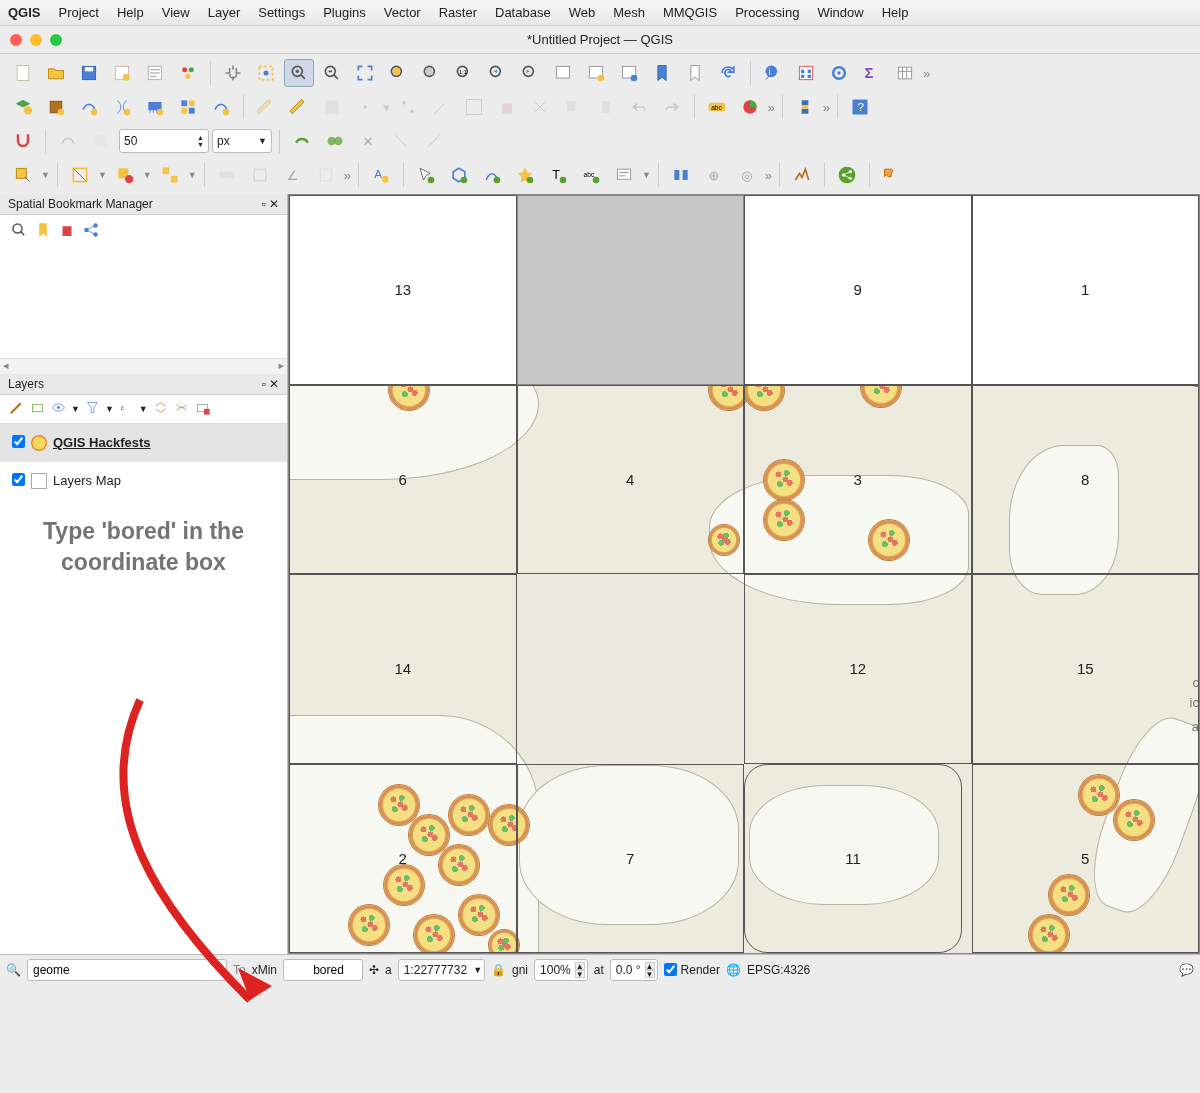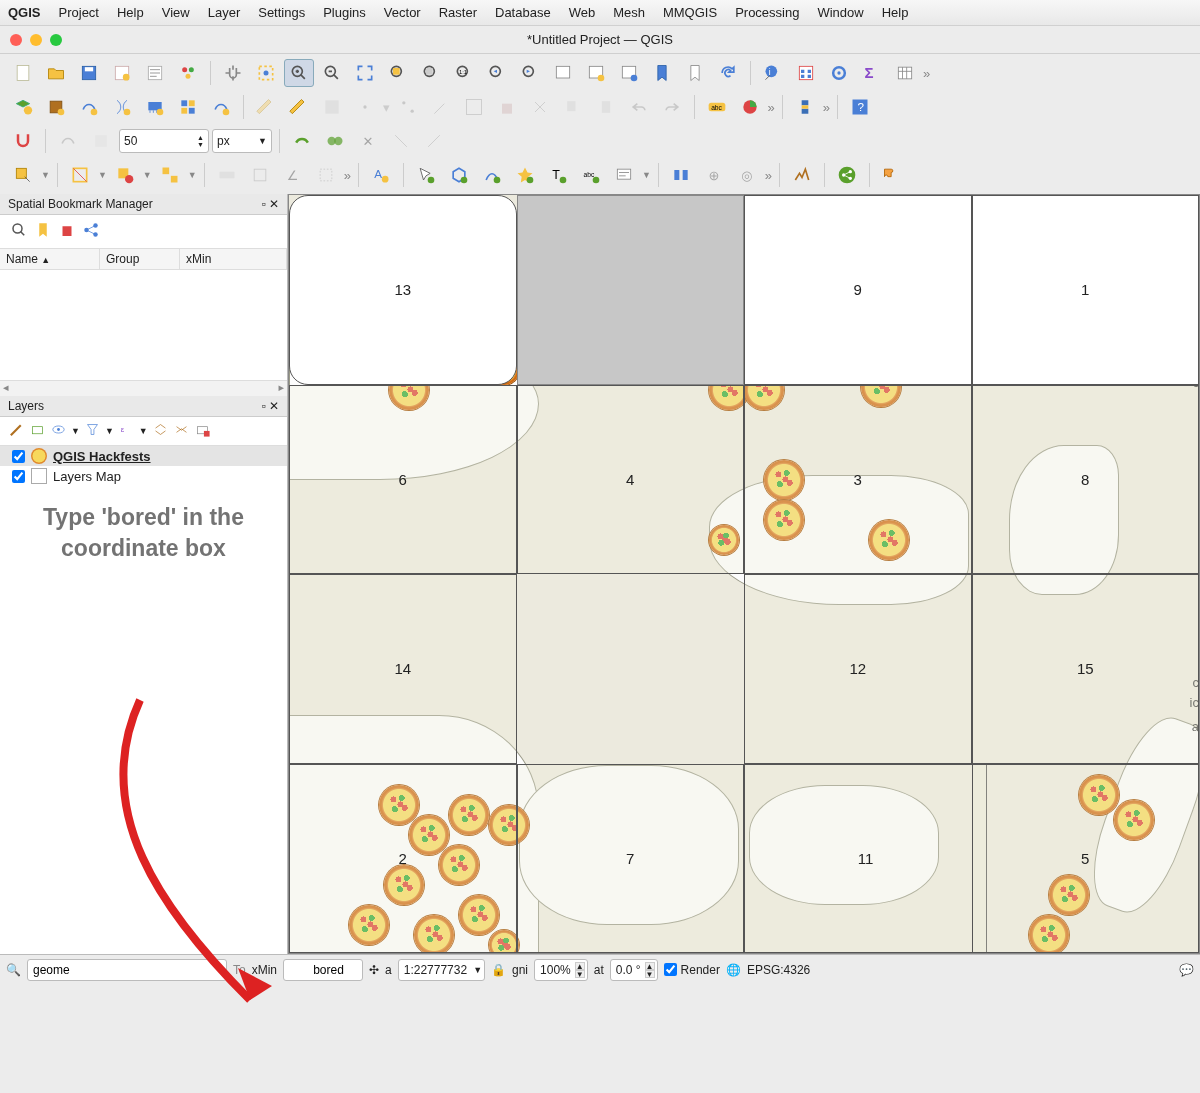--- a/index.html
+++ b/index.html
@@ -33,21 +33,21 @@
 .panel-icons { display: flex; gap: 3px; }
 .panel-btnrow { display: flex; gap: 6px; padding: 6px 10px; align-items: center; }
 .panel-btnrow svg { width: 18px; height: 18px; }
 .col-header { display: flex; font-size: 12px; background: #f5f5f5; border-top: 1px solid #ddd; border-bottom: 1px solid #ddd; }
 .col-header div { padding: 3px 6px; border-right: 1px solid #ddd; }
 .spacer-body { height: 110px; background: #fff; }
 .scroll-hint { height: 16px; background: #f2f2f2; border-top: 1px solid #ddd; display: flex; justify-content: space-between; padding: 0 3px; color: #888; font-size: 11px; }
 
 .layers-toolbar { display: flex; gap: 4px; padding: 4px 8px; align-items: center; border-bottom: 1px solid #ddd; }
 .layers-toolbar svg { width: 17px; height: 17px; }
-.layer-item { display: flex; align-items: center; gap: 6px; padding: 2px 12px; font-size: 13px; }
+.layer-item { display: flex; align-items: flex-start; gap: 6px; padding: 11px 12px; font-size: 13px; }
 .layer-item.sel { background: #e4e4e4; }
 .layer-item input { margin: 0; }
 .layer-name.sel { font-weight: bold; text-decoration: underline; }
 
 .callout { padding: 16px; color: #737373; font-weight: 700; font-size: 23px; text-align: center; line-height: 1.35; }
 
 
 .map { flex: 1; background: #eceade; position: relative; overflow: hidden; border: 1px solid #888; }
 .tile { position: absolute; border: 1px solid #555; display: flex; align-items: center; justify-content: center; font-size: 16px; color: #222; background: rgba(240,238,220,0.3); }
 .tile.blank { background: #fff; }
@@ -616,25 +616,20 @@
           </svg></span>
       <span><svg viewBox="0 0 24 24">
             <rect x="6" y="7" width="12" height="13" fill="#d44"></rect>
           </svg></span>
       <span><svg viewBox="0 0 24 24">
             <circle cx="6" cy="12" r="3" fill="#4a7fd6"></circle>
             <circle cx="18" cy="6" r="3" fill="#4a7fd6"></circle>
             <circle cx="18" cy="18" r="3" fill="#4a7fd6"></circle>
             <path d="M8 11l8-4M8 13l8 4" stroke="#4a7fd6"></path>
           </svg></span>
-    </div>
-    <div class="col-header">
-      <div style="width:100px"><span>Name</span> <span style="font-size:9px">▲</span></div>
-      <div style="width:80px">Group</div>
-      <div style="flex:1">xMin</div>
     </div>
     <div class="spacer-body"></div>
     <div class="scroll-hint">
         <span>◂</span>
         <span>▸</span>
       </div>
 
     <div class="panel-title">
       <span>Layers</span>
       <div class="panel-icons">
@@ -721,21 +716,21 @@
     <div class="pizza" style="left:200px;top:735px;width:30px;height:30px"></div>
     <div class="pizza" style="left:790px;top:580px"></div>
     <div class="pizza" style="left:825px;top:605px"></div>
     <div class="pizza" style="left:760px;top:680px"></div>
     <div class="pizza" style="left:740px;top:720px"></div>
 
     <span class="edge-txt" style="top:180px">c</span>
     <span class="edge-txt" style="top:480px">c</span>
     <span class="edge-txt" style="top:500px">ic</span>
     <span class="edge-txt" style="top:524px">a</span>
-  <div class="tile blank" style="left: 0px; top: 0px; width: 227.5px; height: 189.5px; border-radius: 19px;">
+  <div class="tile blank" style="left: 0px; top: 0px; width: 227.5px; height: 189.5px;">
         <span class="tile-num">13</span>
       </div>
       <div class="tile gray" style="left: 227.5px; top: 0px; width: 227.5px; height: 189.5px;">
         <span class="tile-num"></span>
       </div>
       <div class="tile blank" style="left: 455px; top: 0px; width: 227.5px; height: 189.5px;">
         <span class="tile-num">9</span>
       </div>
       <div class="tile blank" style="left: 682.5px; top: 0px; width: 227.5px; height: 189.5px;">
         <span class="tile-num">1</span>
@@ -760,21 +755,21 @@
       </div>
       <div class="tile" style="left: 682.5px; top: 379px; width: 227.5px; height: 189.5px;">
         <span class="tile-num">15</span>
       </div>
       <div class="tile" style="left: 0px; top: 568.5px; width: 227.5px; height: 189.5px;">
         <span class="tile-num">2</span>
       </div>
       <div class="tile" style="left: 227.5px; top: 568.5px; width: 227.5px; height: 189.5px;">
         <span class="tile-num">7</span>
       </div>
-      <div class="tile" style="left: 455px; top: 568.5px; width: 243px; height: 189.5px;">
+      <div class="tile" style="left: 455px; top: 568.5px; width: 218px; height: 189.5px; border-radius: 23px;">
         <span class="tile-num">11</span>
       </div>
       <div class="tile" style="left: 682.5px; top: 568.5px; width: 227.5px; height: 189.5px;">
         <span class="tile-num">5</span>
       </div>
     </div>
 </div>
 
 <div class="statusbar">
   <span>🔍</span>

